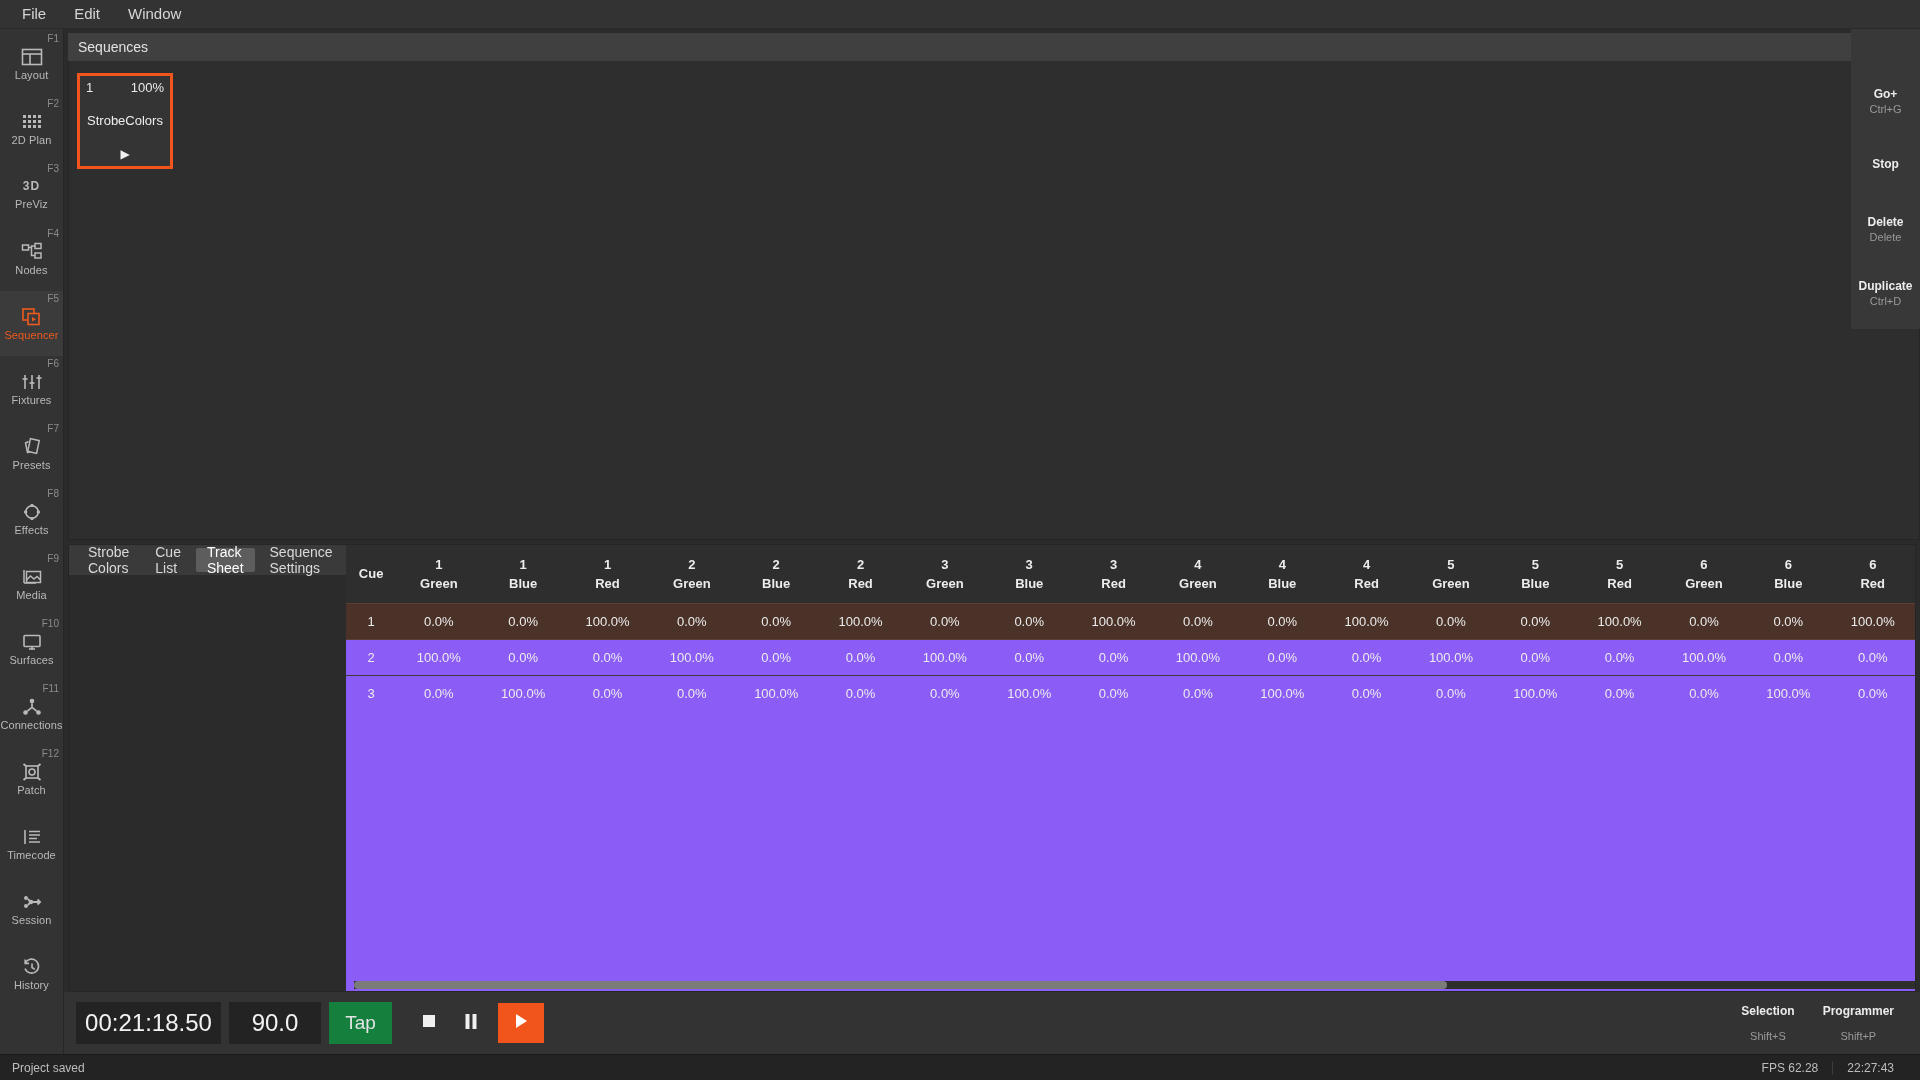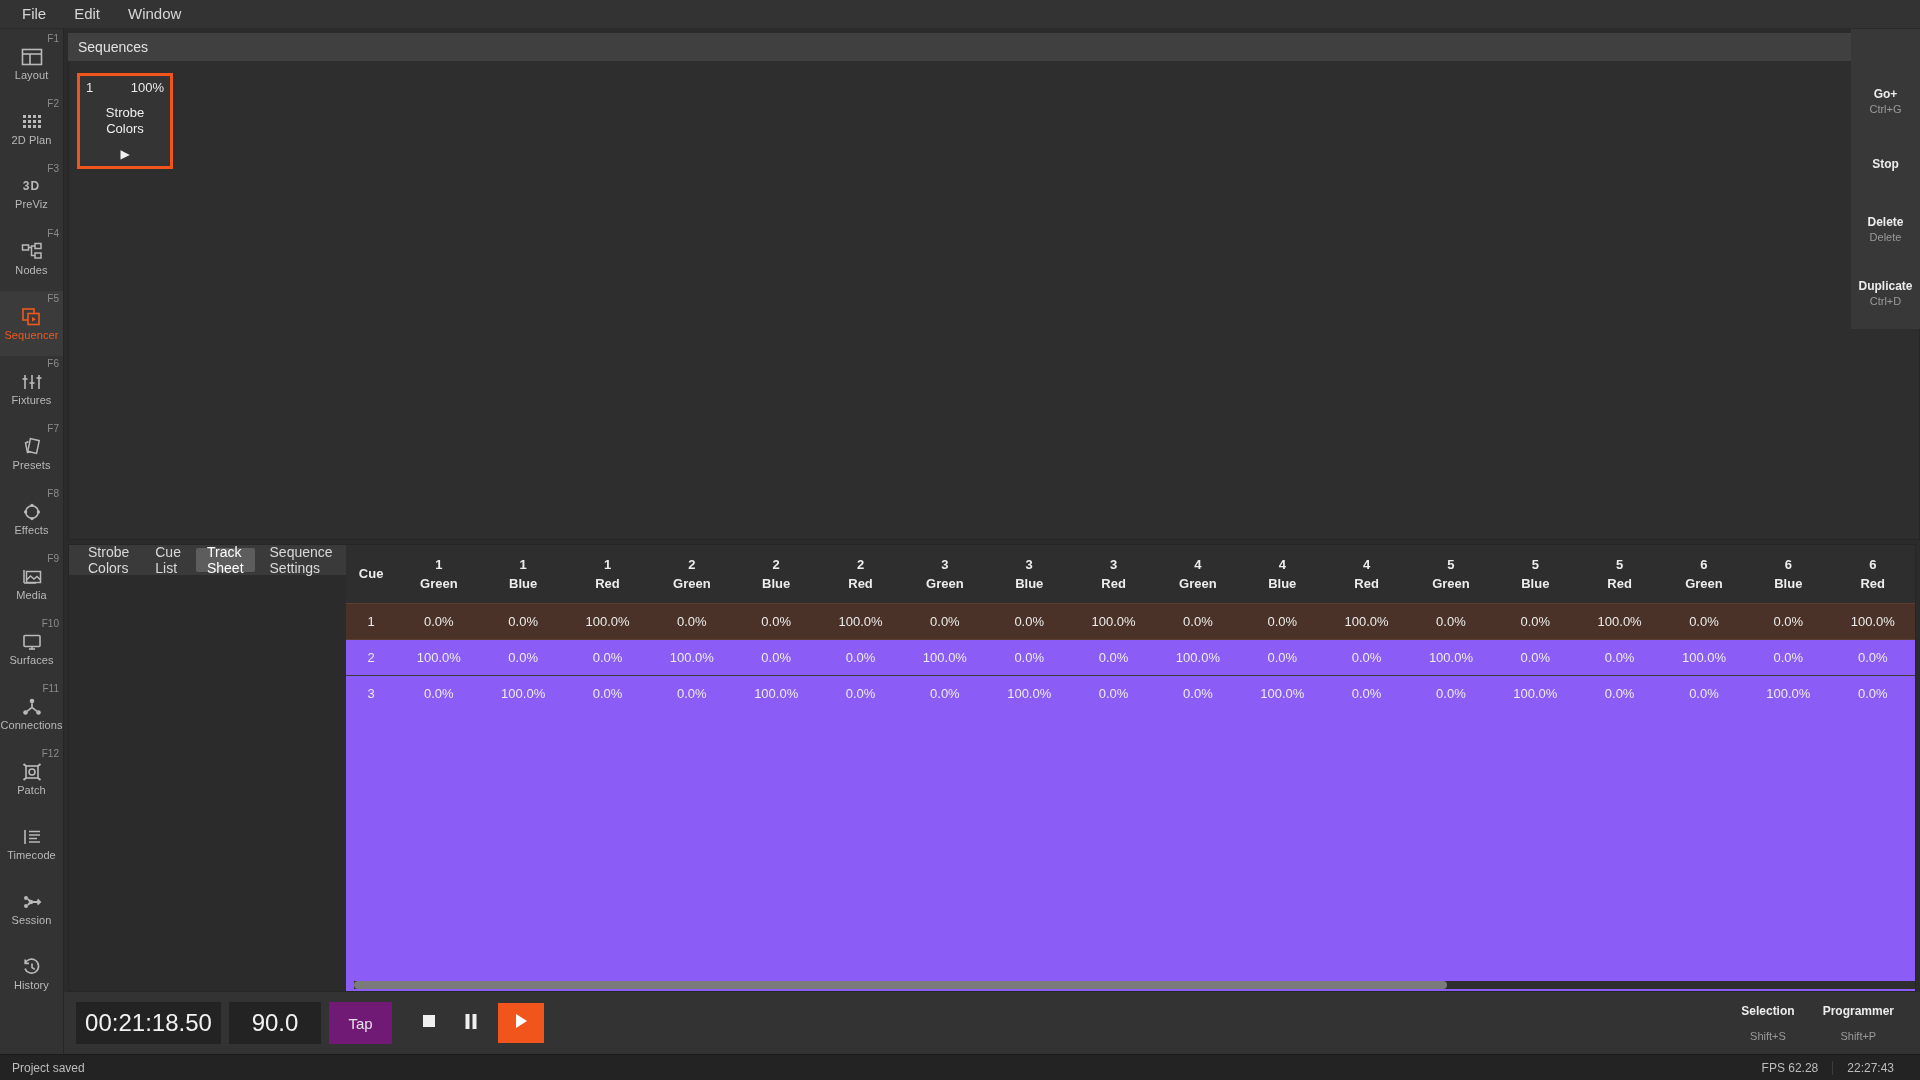--- a/index.html
+++ b/index.html
@@ -60,21 +60,21 @@
   .seq-content {
     flex: 1 1 auto; background: #2e2e2e; position: relative; border: 1px solid #262626; border-top: none;
     display: flex; align-items: flex-start; padding: 12px 0 0 8px;
   }
   .seq-card {
     width: 96px; height: 96px; background: #343434; border: 3px solid #f2551b;
     display: flex; flex-direction: column; padding: 4px 6px; cursor: pointer; position: relative;
   }
   .seq-card-top { display: flex; justify-content: space-between; font-size: 13px; color: #eaeaea; }
   .seq-card-name {
-    flex: 1 1 auto; display: flex; flex-direction: column; align-items: center; justify-content: center;
+    flex: 1 1 auto; display: flex; align-items: center; justify-content: center;
     font-size: 13px; color: #eeeeee; line-height: 16px; margin-top: -2px;
   }
   .seq-card-play { text-align: center; font-size: 12px; color: #f0f0f0; line-height: 12px; padding-bottom: 2px; }
 
   
   .cmd-panel {
     position: absolute; top: 29px; right: 0; width: 69px; background: #383838;
     display: flex; flex-direction: column; padding-top: 40px; z-index: 5;
     height: 300px;
   }
@@ -125,22 +125,22 @@
     height: 62px; flex: 0 0 62px; background: #333333; display: flex; align-items: center;
     padding: 0 12px; gap: 0; position: relative;
   }
   .tp-field {
     background: #232323; display: flex; align-items: center; justify-content: center;
     height: 42px; color: #f2f2f2; font-size: 24px; margin-right: 8px;
   }
   .tp-time { width: 145px; }
   .tp-bpm { width: 92px; }
   .tp-tap {
-    width: 63px; height: 42px; background: #701a75; display: flex; align-items: center; justify-content: center;
-    font-size: 15px; color: #e4e4e4; margin-right: 16px; cursor: pointer;
+    width: 63px; height: 42px; background: #15803d; display: flex; align-items: center; justify-content: center;
+    font-size: 19px; color: #e4e4e4; margin-right: 16px; cursor: pointer;
   }
   .tp-icon {
     width: 42px; height: 42px; display: flex; align-items: center; justify-content: center; cursor: pointer;
   }
   .tp-icon.play { background: #f2551b; width: 46px; height: 40px; margin-left: 6px; }
   .tp-right { margin-left: auto; display: flex; gap: 0; }
   .tp-rbtn {
     display: flex; flex-direction: column; align-items: center; justify-content: center;
     padding: 0 14px; cursor: pointer; gap: 12px;
   }

